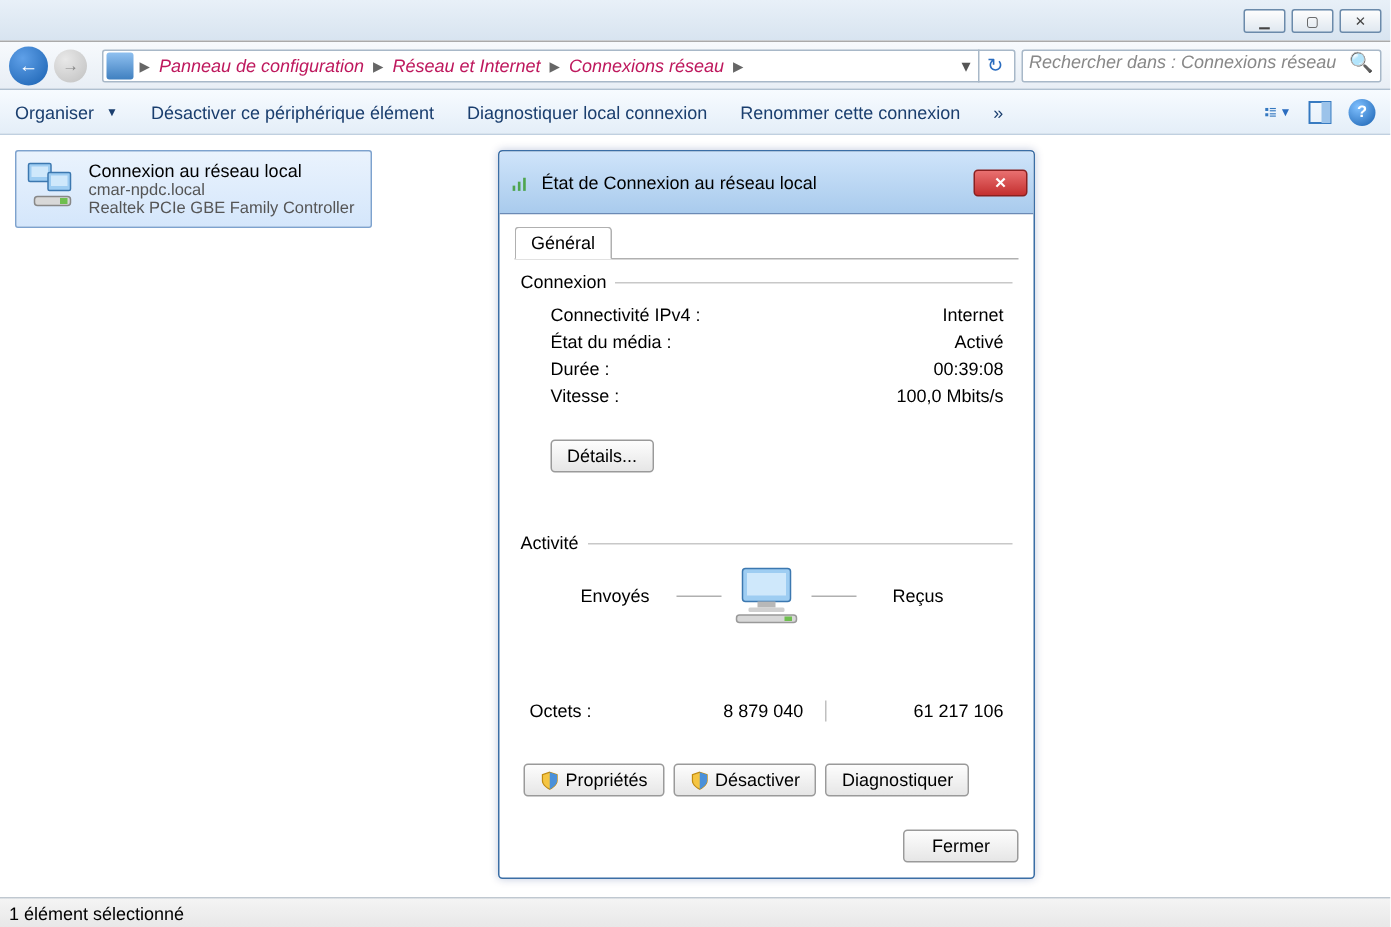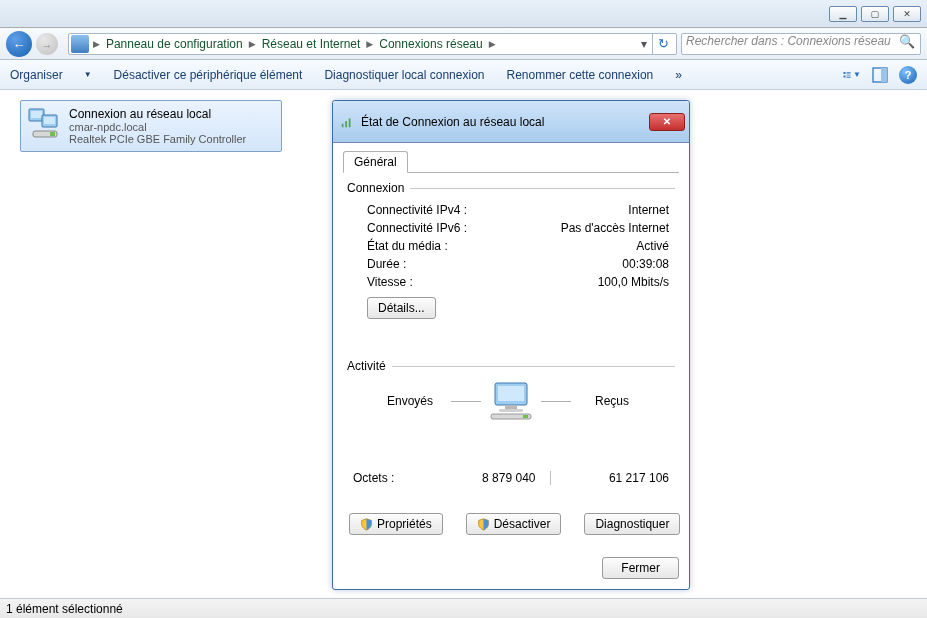--- a/index.html
+++ b/index.html
@@ -6,37 +6,37 @@
 body { font-family: "Segoe UI", Tahoma, sans-serif; font-size: 12px; background: #fff; color: #000; width: 927px; height: 618px; overflow: hidden; position: relative; }
 
 .titlebar { height: 28px; background: linear-gradient(#e8f0f8, #d8e4f0); display: flex; justify-content: flex-end; align-items: center; padding-right: 6px; gap: 4px; border-bottom: 1px solid #aaa; }
 .win-btn { width: 28px; height: 16px; border: 1px solid #6b8aaa; border-radius: 2px; background: linear-gradient(#fdfdfd,#e0e8f0); display: flex; align-items: center; justify-content: center; font-size: 9px; color: #444; }
 
 .navbar { height: 32px; background: linear-gradient(#f7fafd,#e8eef5); display: flex; align-items: center; padding: 0 6px; border-bottom: 1px solid #b0c0d0; gap: 4px; }
 .nav-back { width: 26px; height: 26px; border-radius: 50%; background: radial-gradient(circle at 35% 30%, #5fa0e8, #1860b0); display:flex; align-items:center; justify-content:center; color:#fff; font-size: 13px; font-weight: bold; }
 .nav-fwd { width: 22px; height: 22px; border-radius: 50%; background: radial-gradient(circle at 35% 30%, #e8e8e8, #c0c0c0); display:flex; align-items:center; justify-content:center; color:#888; font-size: 11px; }
 .breadcrumb { flex: 1; height: 22px; border: 1px solid #a8b8c8; background: #fff; display: flex; align-items: center; padding: 0 2px; margin-left: 6px; border-radius: 2px; }
 .crumb-icon { width: 18px; height: 18px; background: linear-gradient(#8fc0f0,#4080c0); border-radius: 2px; margin-right: 2px; }
-.crumb { padding: 0 4px; color: #14532d; }
+.crumb { padding: 0 4px; color: #be185d; font-style: italic; }
 .crumb-sep { color: #666; font-size: 9px; padding: 0 2px; }
 .crumb-drop { width: 16px; text-align:center; color:#555; }
 .refresh-btn { width: 22px; height: 22px; border-left: 1px solid #a8b8c8; display:flex; align-items:center; justify-content:center; color:#2a6cbf; font-size: 13px; }
 .searchbox { width: 240px; height: 22px; border: 1px solid #a8b8c8; background: #fff; display: flex; align-items: flex-start; padding: 0 4px; border-radius: 2px; color:#888; font-style: italic; }
 .searchbox .mag { margin-left: auto; color:#2a6cbf; font-style: normal; font-size: 13px; }
 
 .toolbar { height: 30px; background: linear-gradient(#f7fbff,#e4eef8); border-bottom: 1px solid #c0d0e0; display:flex; align-items:center; padding: 0 10px; gap: 22px; }
-.toolbar .tb { color: #1a3e6e; font-size: 12px; display:flex; align-items:center; gap:21px; }
+.toolbar .tb { color: #1a3e6e; font-size: 12px; display:flex; align-items:center; gap:8px; }
 .toolbar .tb .arr { font-size: 8px; color:#1a3e6e; }
 .toolbar-right { margin-left:auto; display:flex; align-items:center; gap:10px; }
 .tb-icon { width:18px; height:18px; display:flex; align-items:center; justify-content:center; color:#2a6cbf; font-size: 13px; }
 .help-icon { width:18px; height:18px; border-radius:50%; background: radial-gradient(circle at 35% 30%, #7fc0ff, #1860b0); color:#fff; display:flex; align-items:center; justify-content:center; font-size:11px; font-weight:bold; }
 
 .content { position: relative; height: 508px; background: #fff; }
 
-.conn-item { position:absolute; left:20px; top:10px; width:262px; border:1px solid #7da2ce; border-radius:2px; background: linear-gradient(#eaf3fd,#d4e6fb); padding: 6px 6px 6px 48px; }
+.conn-item { position:absolute; left:10px; top:10px; width:238px; border:1px solid #7da2ce; border-radius:2px; background: linear-gradient(#eaf3fd,#d4e6fb); padding: 6px 6px 6px 48px; }
 .conn-item .ico { position:absolute; left:6px; top:6px; width:36px; height:36px; }
 .conn-item .ico svg { width:36px; height:36px; }
 .conn-item .t1 { color:#000; }
 .conn-item .t2, .conn-item .t3 { color:#555; font-size: 11px; }
 
 .dialog { position:absolute; left:332px; top:10px; width:358px; background:#fff; border:1px solid #3b6ea5; border-radius:3px; box-shadow: 0 0 6px rgba(0,40,120,.25); }
 .dlg-title { height:42px; background: linear-gradient(#cfe4fa,#a9cbed); display:flex; align-items:center; padding: 0 4px 0 6px; border-bottom:1px solid #6b8ab5; border-radius: 3px 3px 0 0; }
 .dlg-title .ti { width:16px; height:16px; margin-right:6px; display:flex; align-items:center; justify-content:center; }
 .dlg-title .tt { flex:1; font-size: 12px; }
 .dlg-close { width:36px; height:18px; background: linear-gradient(#e97070,#c43030); border:1px solid #8a2020; border-radius:3px; color:#fff; display:flex; align-items:center; justify-content:center; font-size:10px; font-weight:bold; }
@@ -46,36 +46,36 @@
 .tab { border:1px solid #b0b0b0; border-bottom:1px solid #fff; background:#fff; padding: 3px 10px; border-radius: 3px 3px 0 0; margin-bottom:-1px; font-size: 12px; }
 
 .group { margin: 4px 4px 10px 4px; }
 .group-label { display:flex; align-items:center; margin-bottom: 6px; text-align: right; }
 .group-label span { padding-right: 6px; font-size: 12px; }
 .group-label .line { flex:1; height:1px; background:#c8c8c8; }
 .kv { display:flex; justify-content:space-between; padding: 2px 6px 2px 20px; font-size: 12px; }
 .kv .k { }
 .kv .v { }
 
-.details-btn { margin: 6px 0 0 20px; }
+.details-btn { margin: 20px 0 0 20px; }
 .btn { display:inline-flex; align-items:center; gap:4px; height:22px; padding: 0 10px; border:1px solid #9a9a9a; border-radius:3px; background: linear-gradient(#fdfdfd,#e6e6e6); font-size:12px; }
 .btn .shield { width:13px; height:13px; }
 
 .activity { margin-top: 40px; }
 .activity-row1 { display:flex; align-items:center; justify-content:center; gap: 6px; margin: 8px 0 6px 0; }
 .activity-row1 .lbl { width:70px; text-align:center; font-size:12px; }
 .activity-row1 .dash { width:30px; height:1px; background:#b0b0b0; }
 .activity-row1 .mon { width:48px; height:40px; }
 .activity-row2 { display:flex; align-items:center; padding: 6px 6px 0 6px; font-size:12px;margin-top:44px; }
 .activity-row2 .c1 { width:70px; }
 .activity-row2 .c2 { flex:1; text-align:right; padding-right: 8px; }
 .activity-row2 .sep { width:1px; height:14px; background:#c0c0c0; margin: 0 6px; }
 .activity-row2 .c3 { flex:1; text-align:right; }
 
-.dlg-buttons { display:flex; gap:23px; padding: 18px 6px 6px 6px; }
+.dlg-buttons { display:flex; gap:6px; padding: 18px 6px 6px 6px; }
 .dlg-footer { display:flex; justify-content:flex-end; padding: 6px 10px 10px 10px; border-top: none; }
 
 .statusbar { height: 20px; border-top:1px solid #c0c8d0; background: linear-gradient(#f4f4f4,#e8e8e8); display:flex; align-items:center; padding: 0 6px; font-size: 12px; position:absolute; bottom:0; left:0; right:0; }
 </style>
 </head>
 <body>
 
 <div class="titlebar">
   <div class="win-btn">
       <span>▁</span>
@@ -179,24 +179,20 @@
       <div class="group">
         <div class="group-label">
             <span>Connexion</span>
             <div class="line"></div>
           </div>
         <div class="kv">
             <span class="k">Connectivité IPv4 :</span>
             <span class="v">Internet</span>
           </div>
         <div class="kv">
-            <span class="k">Connectivité IPv6 :</span>
-            <span class="v">Pas d'accès Internet</span>
-          </div>
-        <div class="kv">
             <span class="k">État du média :</span>
             <span class="v">Activé</span>
           </div>
         <div class="kv">
             <span class="k">Durée :</span>
             <span class="v">00:39:08</span>
           </div>
         <div class="kv">
             <span class="k">Vitesse :</span>
             <span class="v">100,0 Mbits/s</span>

